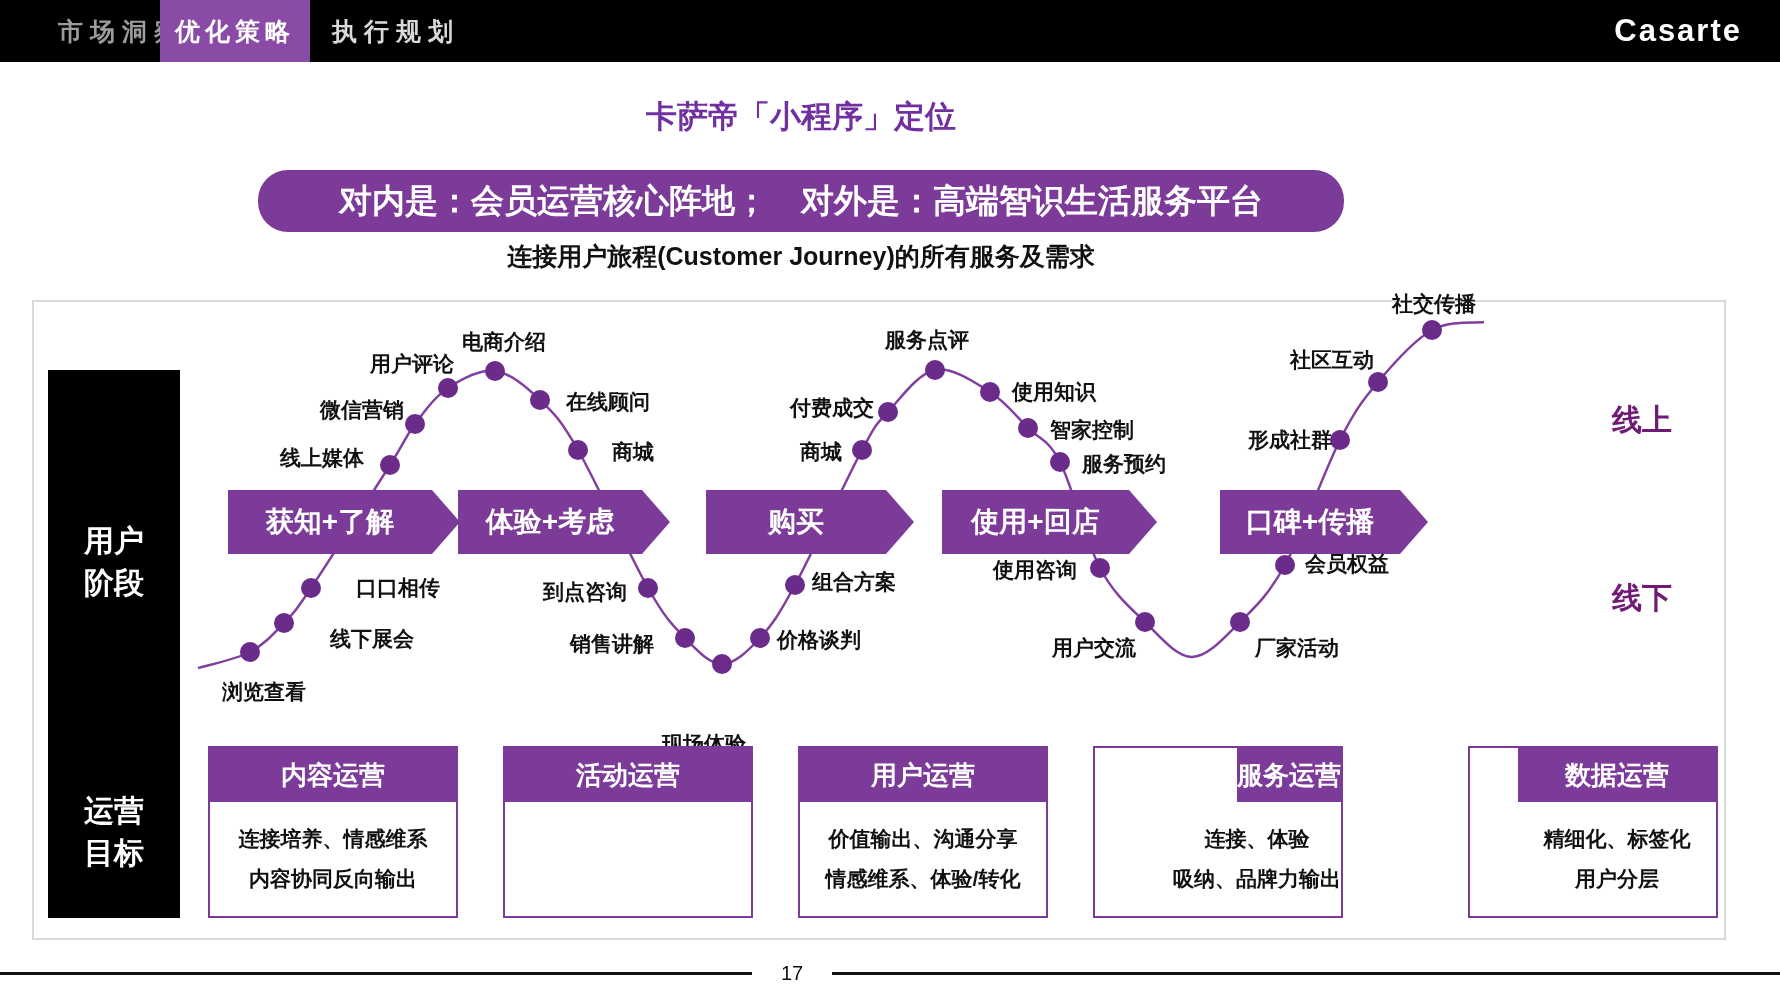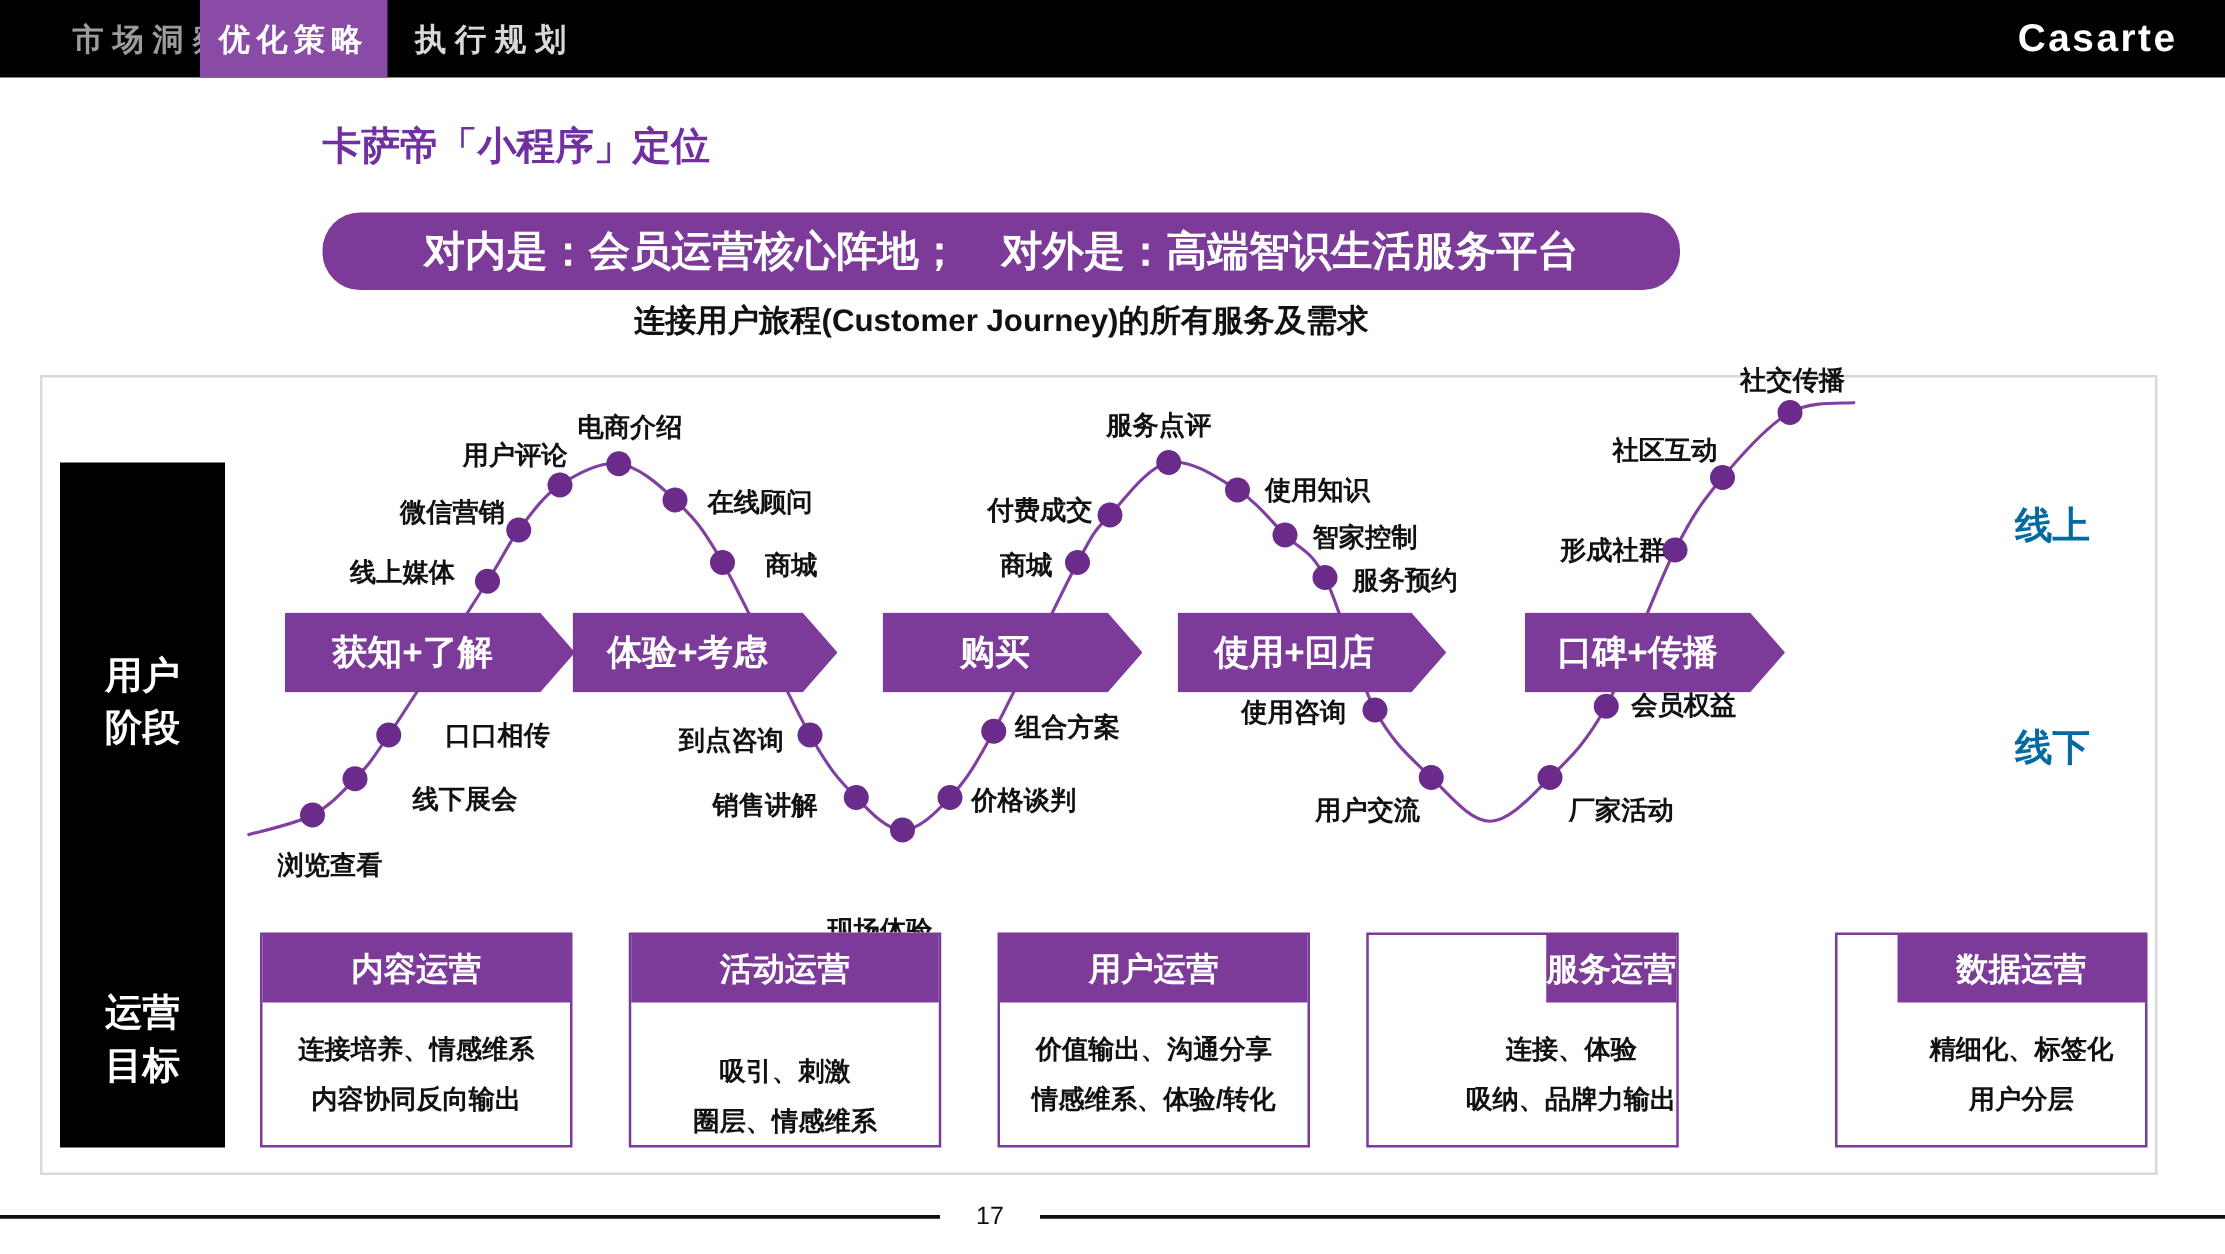--- a/index.html
+++ b/index.html
@@ -17,21 +17,21 @@
   .topbar{position:absolute;left:0;top:0;width:1780px;height:62px;background:#000;z-index:5;}
   .tab{position:absolute;top:0;height:62px;display:flex;align-items:center;
        font-size:25px;letter-spacing:7px;font-weight:bold;cursor:pointer;}
   .tab.t1{left:58px;color:#9c9c9c;}
   .tab.t2{left:160px;width:150px;background:var(--accent-light);color:#fff;justify-content:center;letter-spacing:5px;}
   .tab.t3{left:332px;color:#d9d9d9;}
   .logo{position:absolute;right:38px;top:0;height:62px;display:flex;align-items:center;
         color:#fff;font-size:31px;font-weight:bold;letter-spacing:2px;}
 
   
-  .title{position:absolute;top:96px;left:258px;width:1086px;text-align:left;
+  .title{position:absolute;top:96px;left:258px;width:1086px;text-align:center;
          font-size:31px;font-weight:bold;color:var(--title);z-index:4;}
   .banner{position:absolute;top:170px;left:258px;width:1086px;height:62px;background:var(--accent);
           color:#fff;font-size:33px;font-weight:bold;display:flex;align-items:center;justify-content:center;z-index:4;border-radius:30px;}
   .subtitle{position:absolute;top:240px;left:258px;width:1086px;text-align:center;
             font-size:25px;font-weight:bold;color:#111;z-index:4;}
 
   
   .main-box{position:absolute;left:32px;top:300px;width:1694px;height:640px;
             border:2px solid #d9d9d9;background:#fff;box-sizing:border-box;z-index:0;}
 
@@ -42,21 +42,21 @@
 
   #wave-svg{position:absolute;left:0;top:0;width:1780px;height:1003px;z-index:1;pointer-events:none;}
 
   .stage{position:absolute;top:490px;height:64px;background:var(--accent);color:#fff;display:flex;
          align-items:center;justify-content:center;font-size:28px;font-weight:bold;z-index:2;
          clip-path:polygon(0 0, calc(100% - 28px) 0, 100% 50%, calc(100% - 28px) 100%, 0 100%);
          padding-right:0;box-sizing:border-box;}
   .stage span{padding-right:28px;}
 
   .tp-label{position:absolute;font-size:21px;font-weight:bold;color:#111;white-space:nowrap;z-index:2;}
-  .zone-label{position:absolute;font-size:30px;font-weight:bold;color:#0369a1;white-space:nowrap;z-index:2;}
+  .zone-label{position:absolute;font-size:30px;font-weight:bold;color:#701a75;white-space:nowrap;z-index:2;}
 
   .goal-box{position:absolute;top:746px;width:250px;height:172px;border:2px solid var(--accent);
             background:#fff;z-index:2;box-sizing:border-box;display:flex;flex-direction:column;}
   .goal-header{height:54px;background:var(--accent);color:#fff;display:flex;align-items:center;
                justify-content:center;font-size:26px;font-weight:bold;flex:0 0 auto;}
   .goal-body{flex:1;display:flex;flex-direction:column;align-items:center;justify-content:center;
              gap:12px;font-size:21px;font-weight:bold;color:#111;}
 
   .footer{position:absolute;top:962px;left:0;width:1780px;display:flex;align-items:center;z-index:1;}
   .footer .line{height:3px;background:#111;}
@@ -174,24 +174,20 @@
 <div id="goal-boxes">
     <div class="goal-box" style="left: 208px;">
       <div class="goal-header">内容运营</div>
       <div class="goal-body">
         <div>连接培养、情感维系</div>
         <div>内容协同反向输出</div>
       </div>
     </div>
     <div class="goal-box" style="left: 503px; gap: 36px;">
       <div class="goal-header">活动运营</div>
-      <div class="goal-body">
-        <div>吸引、刺激</div>
-        <div>圈层、情感维系</div>
-      </div>
     </div>
     <div class="goal-box" style="left: 798px;">
       <div class="goal-header">用户运营</div>
       <div class="goal-body">
         <div>价值输出、沟通分享</div>
         <div>情感维系、体验/转化</div>
       </div>
     </div>
     <div class="goal-box" style="left: 1093px; align-items: flex-end;">
       <div class="goal-header">服务运营</div>

